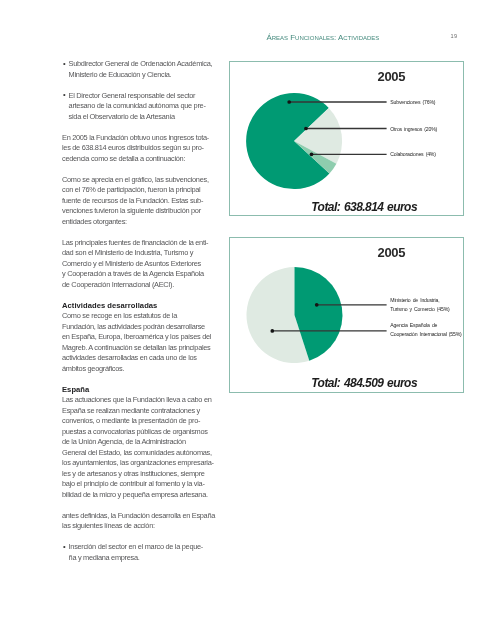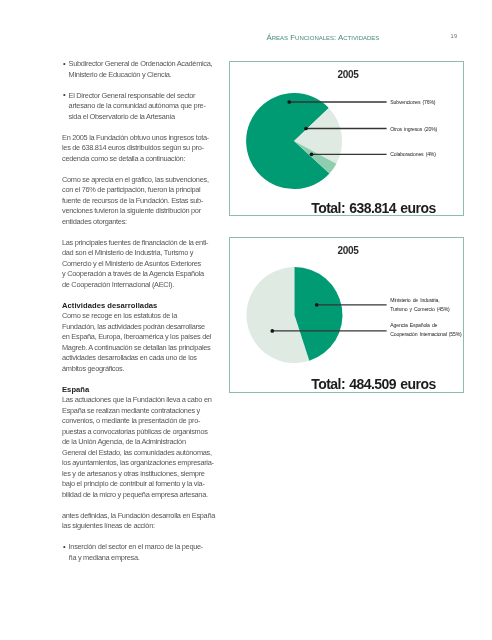--- a/index.html
+++ b/index.html
@@ -17,24 +17,24 @@
   .para{font-size:7.4px;letter-spacing:-0.3px;line-height:10.5px;color:#565658;margin:0;}
   .head{font-size:7.6px;line-height:10.5px;color:#222224;font-weight:bold;margin:0;letter-spacing:0.05px;}
   .ln{display:block;white-space:nowrap;}
   .bullet{position:relative;padding-left:6.6px;}
   .bullet::before{content:"\2022";position:absolute;left:1.0px;top:-0.2px;color:#3b3b3b;
        font-size:7.6px;line-height:10.5px;}
   .gap{height:10.5px;}
 
   .chartbox{position:absolute;box-sizing:border-box;border:1px solid #8cbcae;background:#ffffff;}
   .chartbox svg{position:absolute;left:0;top:0;}
-  .year{position:absolute;transform:translateZ(0);font-size:10px;font-weight:bold;color:#2a2a2a;
-        letter-spacing:-0.35px;white-space:nowrap;}
-  .total{position:absolute;transform:translateZ(0);font-size:14px;font-weight:bold;color:#1d1d1d;
-        letter-spacing:-0.55px;word-spacing:0.9px;white-space:nowrap;}
+  .year{position:absolute;transform:translateZ(0);font-size:13px;font-weight:bold;color:#2a2a2a;
+        letter-spacing:-0.35px;white-space:nowrap;margin-left:40px;}
+  .total{position:absolute;transform:translateZ(0);font-size:12px;font-weight:bold;color:#1d1d1d;
+        letter-spacing:-0.55px;word-spacing:0.9px;white-space:nowrap;font-style:italic;}
   .leg{position:absolute;transform:translateZ(0);font-size:5.15px;letter-spacing:-0.18px;
         word-spacing:0.9px;color:#242424;white-space:nowrap;}
   .leg span{display:block;line-height:8.8px;}
 </style>
 </head>
 <body>
 
 <div class="page">
 
   <div class="hdr">Áreas Funcionales: Actividades</div>

